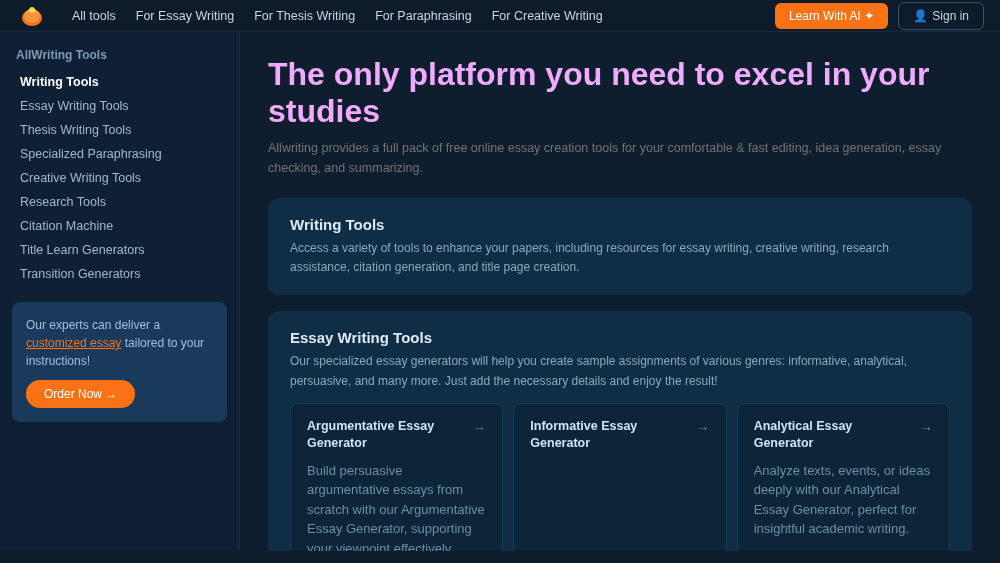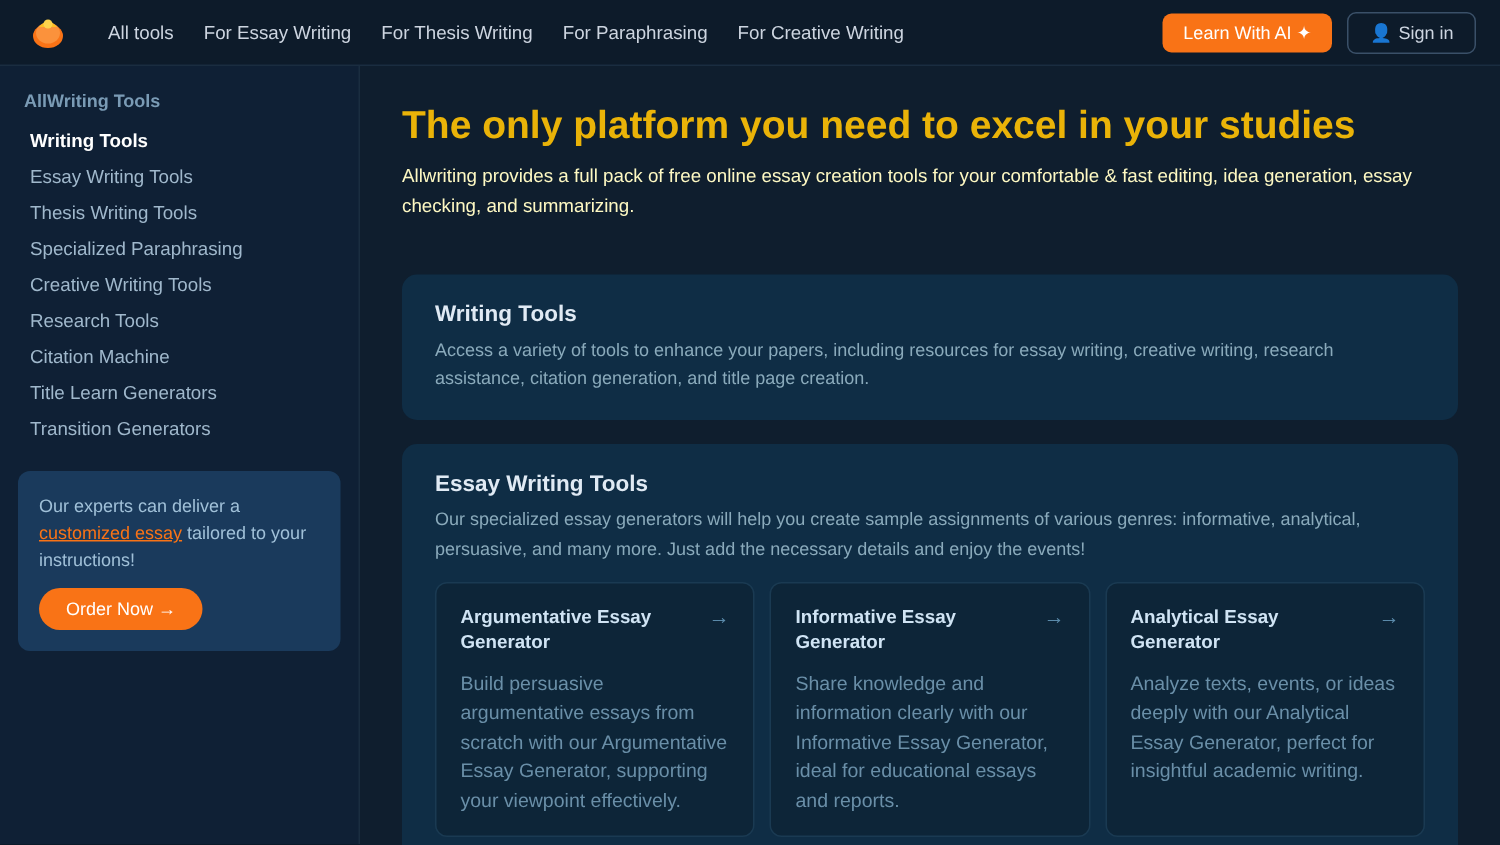--- a/index.html
+++ b/index.html
@@ -11,21 +11,21 @@
       min-height: 563px;
       overflow: hidden;
     }
 
     
     .navbar {
       background: #0d1b2a;
       display: flex;
       align-items: center;
       padding: 0 16px;
-      height: 44px;
+      height: 32px;
       border-bottom: 1px solid #1a2d40;
     }
     .navbar-logo {
       width: 32px;
       height: 32px;
       margin-right: 24px;
       flex-shrink: 0;
     }
     .navbar-links {
       display: flex;
@@ -132,29 +132,29 @@
     }
 
     
     .content {
       flex: 1;
       overflow-y: auto;
       padding: 24px 28px;
       background: #0f1e2e;
     }
     .page-headline {
-      font-size: 26px;
+      font-size: 32px;
       font-weight: 700;
-      color: #eab308;
+      color: #f0abfc;
       margin-bottom: 8px;
     }
     .page-subtitle {
       font-size: 12.5px;
-      color: #fef9c3;
-      margin-bottom: 36px;
+      color: #737373;
+      margin-bottom: 20px;
       line-height: 1.6;
     }
 
     
     .section-card {
       background: #0f2d45;
       border-radius: 10px;
       padding: 18px 22px;
       margin-bottom: 16px;
     }
@@ -267,37 +267,36 @@
     <h1 class="page-headline">The only platform you need to excel in your studies</h1>
     <p class="page-subtitle">Allwriting provides a full pack of free online essay creation tools for your comfortable &amp; fast editing, idea generation, essay checking, and summarizing.</p>
 
     <div class="section-card">
       <div class="section-card-title">Writing Tools</div>
       <div class="section-card-desc">Access a variety of tools to enhance your papers, including resources for essay writing, creative writing, research assistance, citation generation, and title page creation.</div>
     </div>
 
     <div class="section-card">
       <div class="section-card-title">Essay Writing Tools</div>
-      <div class="section-card-desc">Our specialized essay generators will help you create sample assignments of various genres: informative, analytical, persuasive, and many more. Just add the necessary details and enjoy the events!</div>
+      <div class="section-card-desc">Our specialized essay generators will help you create sample assignments of various genres: informative, analytical, persuasive, and many more. Just add the necessary details and enjoy the result!</div>
 
       <div class="tool-grid">
 
         <div class="tool-card">
           <div class="tool-card-header">
             <div class="tool-card-title">Argumentative Essay Generator</div>
             <span class="tool-card-arrow">→</span>
           </div>
           <div class="tool-card-desc">Build persuasive argumentative essays from scratch with our Argumentative Essay Generator, supporting your viewpoint effectively.</div>
         </div>
         <div class="tool-card">
           <div class="tool-card-header">
             <div class="tool-card-title">Informative Essay Generator</div>
             <span class="tool-card-arrow">→</span>
           </div>
-          <div class="tool-card-desc">Share knowledge and information clearly with our Informative Essay Generator, ideal for educational essays and reports.</div>
         </div>
         <div class="tool-card">
           <div class="tool-card-header">
             <div class="tool-card-title">Analytical Essay Generator</div>
             <span class="tool-card-arrow">→</span>
           </div>
           <div class="tool-card-desc">Analyze texts, events, or ideas deeply with our Analytical Essay Generator, perfect for insightful academic writing.</div>
         </div>
 
         <div class="tool-card">

